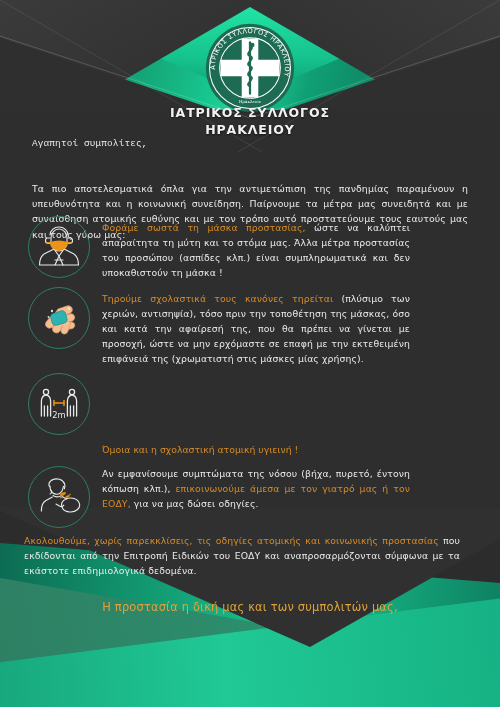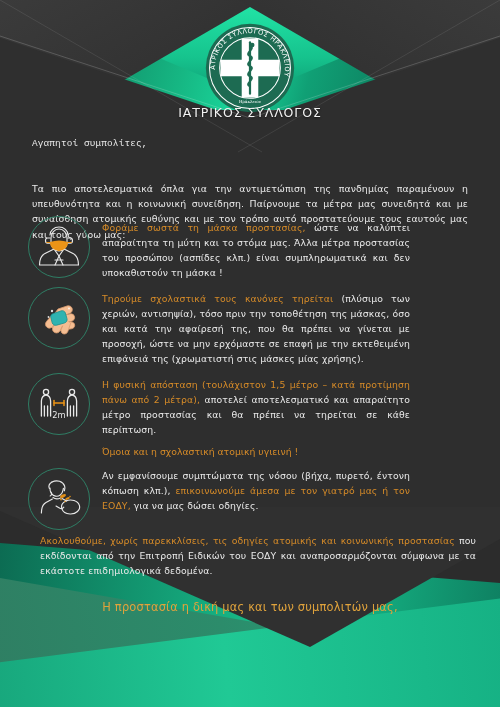--- a/index.html
+++ b/index.html
@@ -115,21 +115,21 @@
   }
   .logo-svg { display: block; width: 92px; height: 92px; }
 
   
   .org-title {
     position: absolute;
     top: 104px; left: 0; width: 500px;
     text-align: center;
     color: #f2f2f2;
     font-size: 12.5px;
-    font-weight: normal;
+    font-weight: bold;
     letter-spacing: .9px;
     line-height: 17px;
     text-shadow: 0 1px 2px rgba(0,0,0,.6);
   }
 
   
   .intro {
     position: absolute;
     top: 138px; left: 32px; width: 436px;
     color: #e9e9e9;
@@ -193,21 +193,21 @@
     color: #e9e9e9;
     font-size: 9.3px;
     line-height: 15px;
     text-align: justify;
     margin-bottom: 9px;
   }
 
   
   .closing {
     position: absolute;
-    top: 533px; left: 40px; width: 436px;
+    top: 533px; left: 24px; width: 436px;
     color: #e9e9e9;
     font-size: 9.3px;
     line-height: 15.2px;
     text-align: justify;
     letter-spacing: .1px;
   }
 
   
   .slogan {
     position: absolute;
@@ -266,20 +266,21 @@
 
         <text font-size="7.2" fill="#ffffff" font-family="DejaVu Sans, sans-serif" letter-spacing="0.6">
           <textPath href="#ringpath" startOffset="26%" text-anchor="middle">ΙΑΤΡΙΚΟΣ ΣΥΛΛΟΓΟΣ ΗΡΑΚΛΕΙΟΥ</textPath>
         </text>
         <text x="50" y="88" font-size="4.4" fill="#ffffff" text-anchor="middle" font-family="DejaVu Serif, serif">Ηράκλειον</text>
       </svg>
     </div>
 
     <div class="org-title">
       <div>ΙΑΤΡΙΚΟΣ ΣΥΛΛΟΓΟΣ</div>
+      <div>ΗΡΑΚΛΕΙΟΥ</div>
     </div>
 
     <div class="intro">
       <div class="intro-greet">Αγαπητοί συμπολίτες,</div>
       <div class="intro-body">Τα πιο αποτελεσματικά όπλα για την αντιμετώπιση της πανδημίας παραμένουν η υπευθυνότητα και η κοινωνική συνείδηση. Παίρνουμε τα μέτρα μας συνειδητά και με συναίσθηση ατομικής ευθύνης και με τον τρόπο αυτό προστατεύουμε τους εαυτούς μας και τους γύρω μας:</div>
     </div>
 
     <div class="rows">
 
       <div class="row">
@@ -346,23 +347,20 @@
               <path d="M42.4,33 V43 M45.6,33 V43"></path>
             </g>
             <g stroke="#eb9417" stroke-width="1.5" stroke-linecap="round">
               <line x1="26" y1="30" x2="36" y2="30"></line>
               <line x1="26" y1="27.4" x2="26" y2="32.6"></line>
               <line x1="36" y1="27.4" x2="36" y2="32.6"></line>
             </g>
             <text x="31" y="45" font-size="8.4" fill="#e8e8e8" text-anchor="middle" font-family="DejaVu Sans, sans-serif">2m</text>
           </svg>
         </div>
-        <div class="row-text">
-          <span class="hl">Η φυσική απόσταση (τουλάχιστον 1,5 μέτρο – κατά προτίμηση πάνω από 2 μέτρα),</span><span> αποτελεί αποτελεσματικό και απαραίτητο μέτρο προστασίας και θα πρέπει να τηρείται σε κάθε περίπτωση.</span>
-        </div>
       </div>
 
       <div class="row-sub">
         <span class="hl">Όμοια και η σχολαστική ατομική υγιεινή !</span>
       </div>
 
       <div class="row">
         <div class="row-icon">
           <div class="icon-circle"></div>
           <svg class="icon-svg" viewBox="0 0 62 62">

